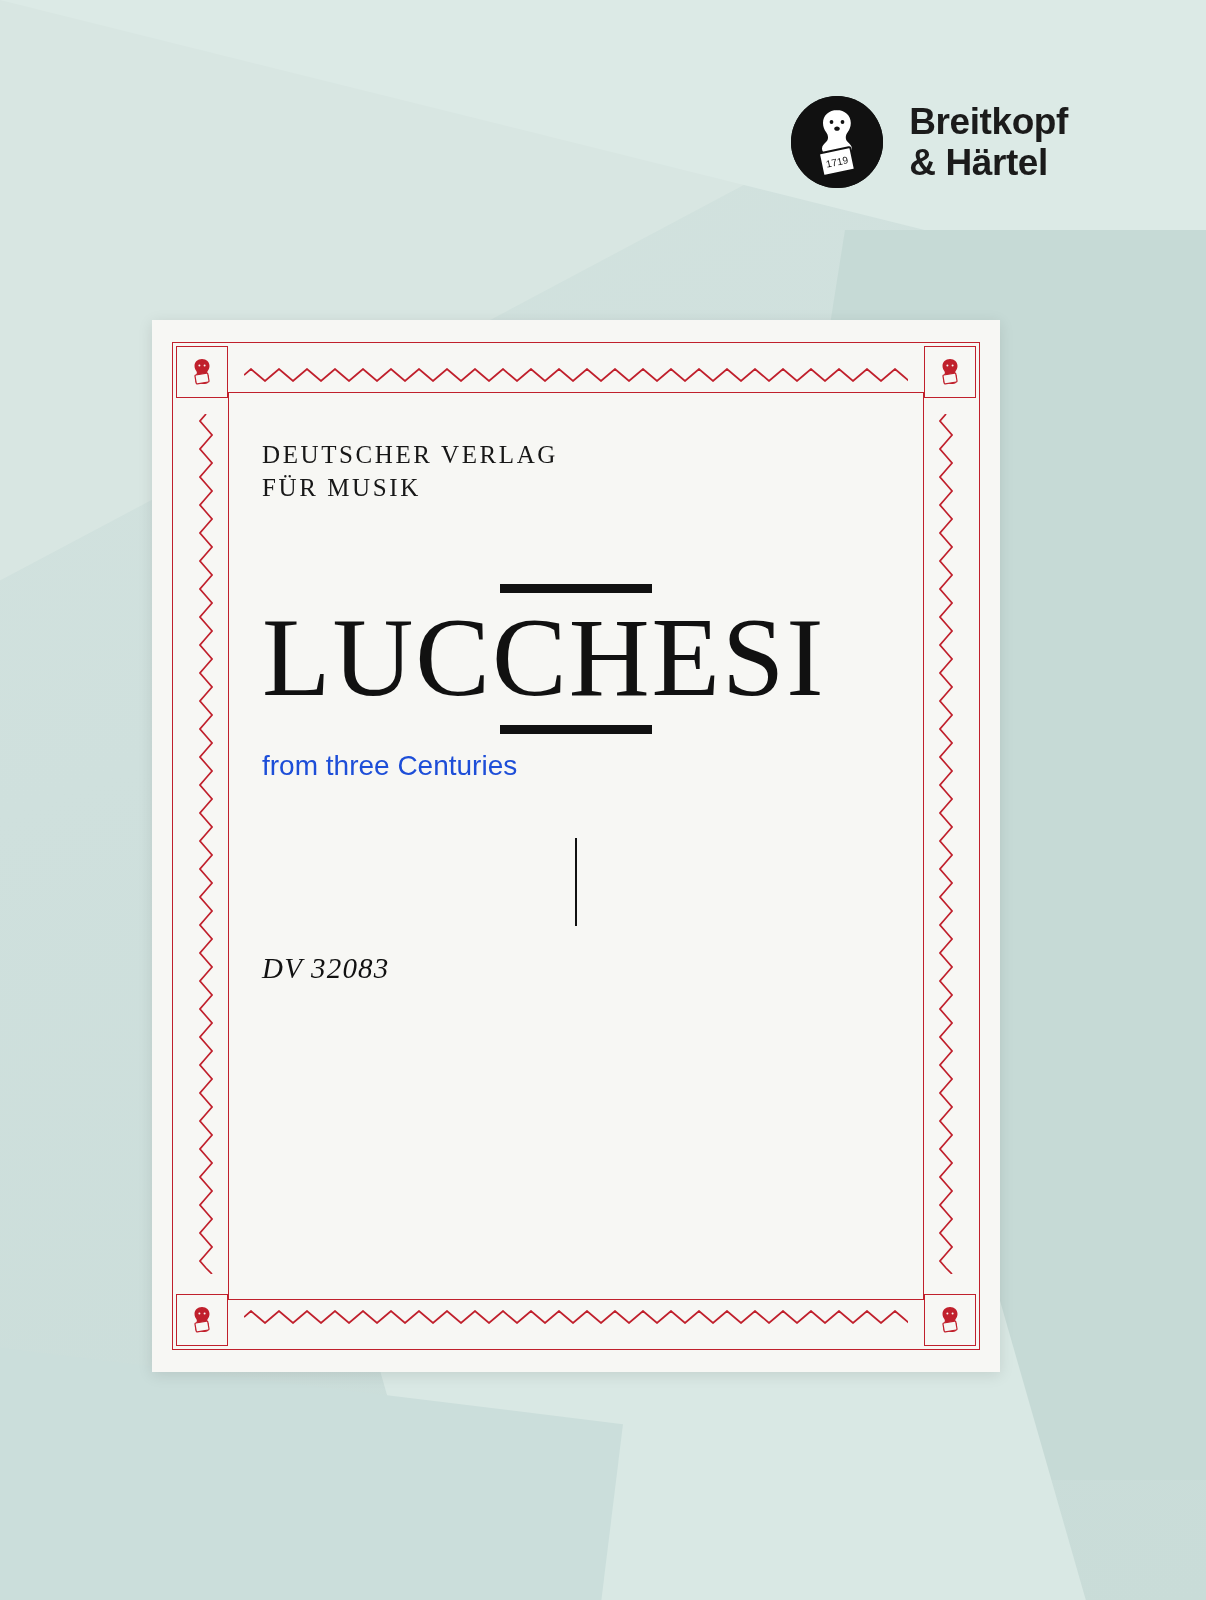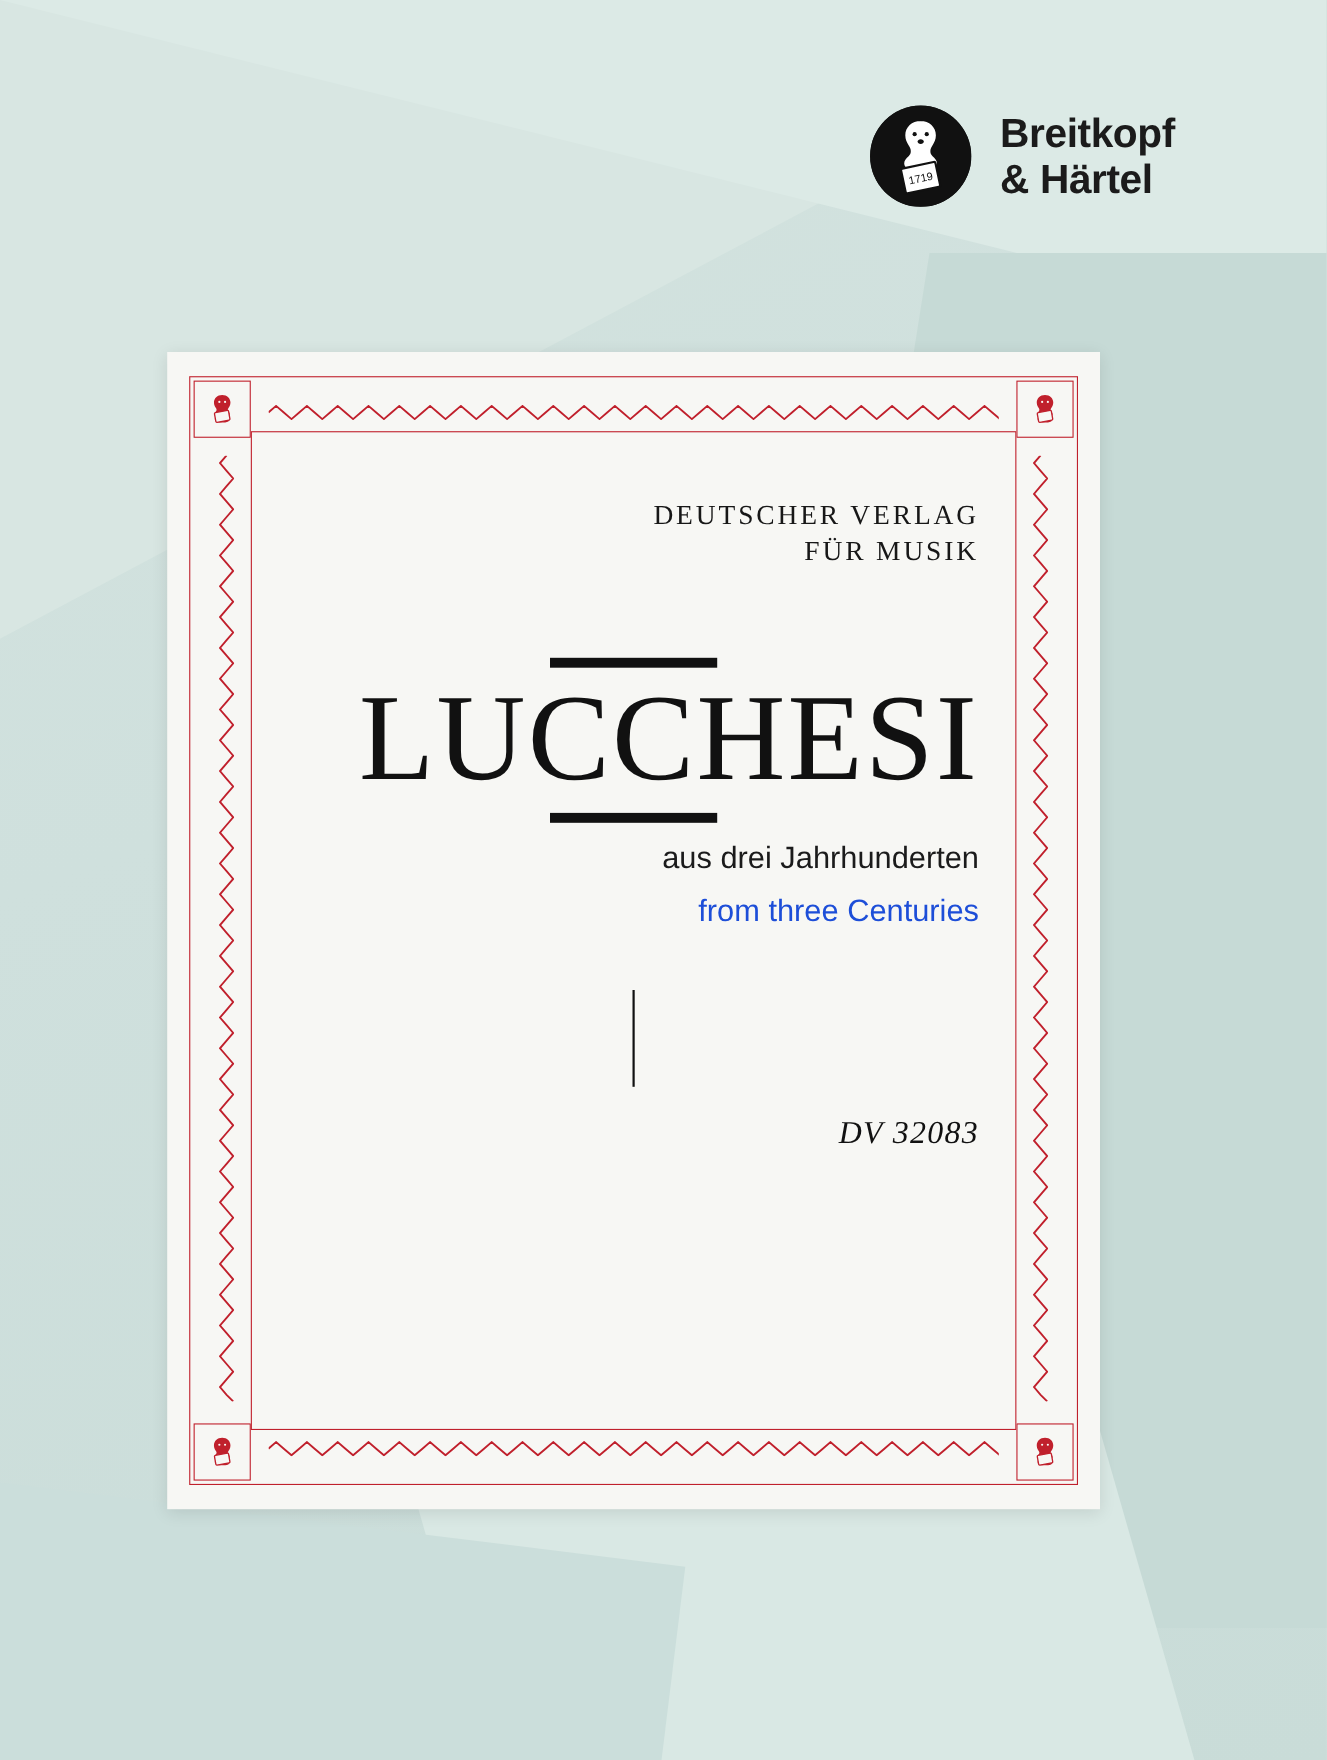--- a/index.html
+++ b/index.html
@@ -139,22 +139,22 @@
   .medal.tr { right: 24px; top: 26px; }
   .medal.bl { left: 24px; bottom: 26px; }
   .medal.br { right: 24px; bottom: 26px; }
   .medal svg { display: block; }
 
   
   .content {
     position: absolute;
     left: 110px;
     right: 110px;
-    top: 114px;
-    text-align: right;
+    top: 100px;
+    text-align: left;
   }
   .imprint {
     font-family: "Liberation Serif", serif;
     font-size: 25px;
     letter-spacing: 2.6px;
     line-height: 1.32;
     color: #171717;
     white-space: pre-line;
     margin-top: 18px;
   }
@@ -307,21 +307,20 @@
     </div>
 
     <div class="content">
       <div class="imprint">DEUTSCHER VERLAG
 FÜR MUSIK</div>
 
       <div class="rule-top"></div>
       <div class="composer">LUCCHESI</div>
       <div class="rule-bottom"></div>
 
-      <div class="subtitle-de">aus drei Jahrhunderten</div>
 
       <div class="subtitle-en">from three Centuries</div>
 
       <div class="divider"></div>
       <div class="catalog">DV 32083</div>
     </div>
   </div>
 </div>
 
 </body></html>

